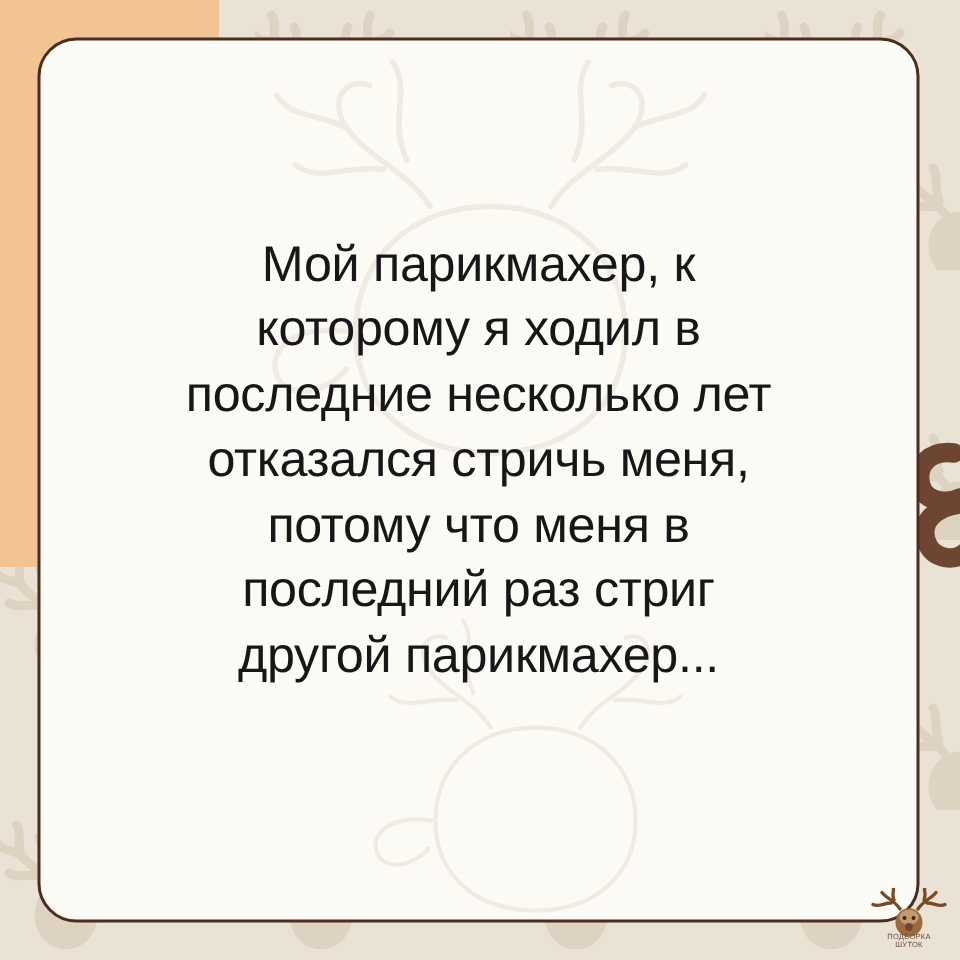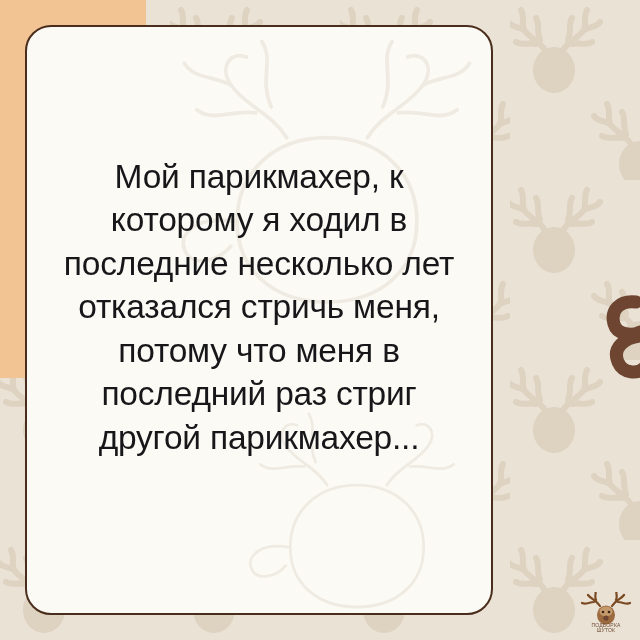--- a/index.html
+++ b/index.html
@@ -46,21 +46,21 @@
     top: 292px;
     width: 40px;
     height: 92px;
   }
 
   
   .card {
     position: absolute;
     left: 25px;
     top: 25px;
-    width: 468px;
+    width: 588px;
     height: 590px;
     box-sizing: border-box;
     border: 2.5px solid #4a2d1c;
     border-radius: 26px;
     background: #fbfaf4;
     overflow: hidden;
   }
 
   .card-watermarks {
     position: absolute;

